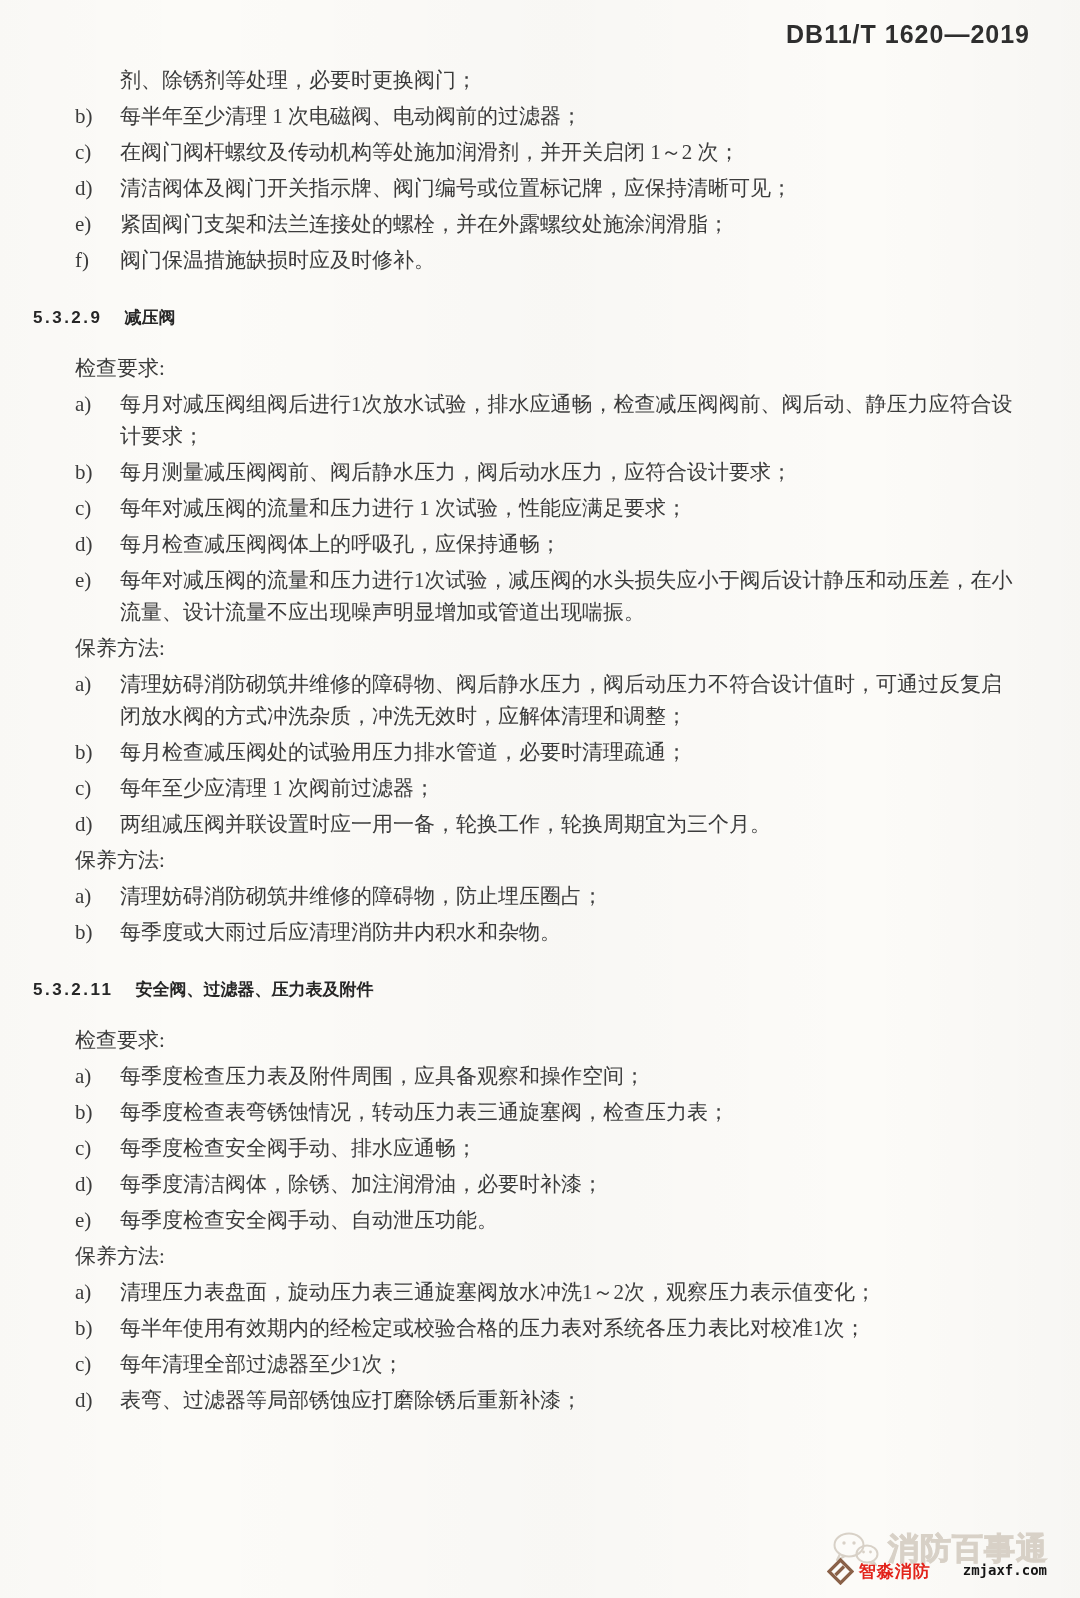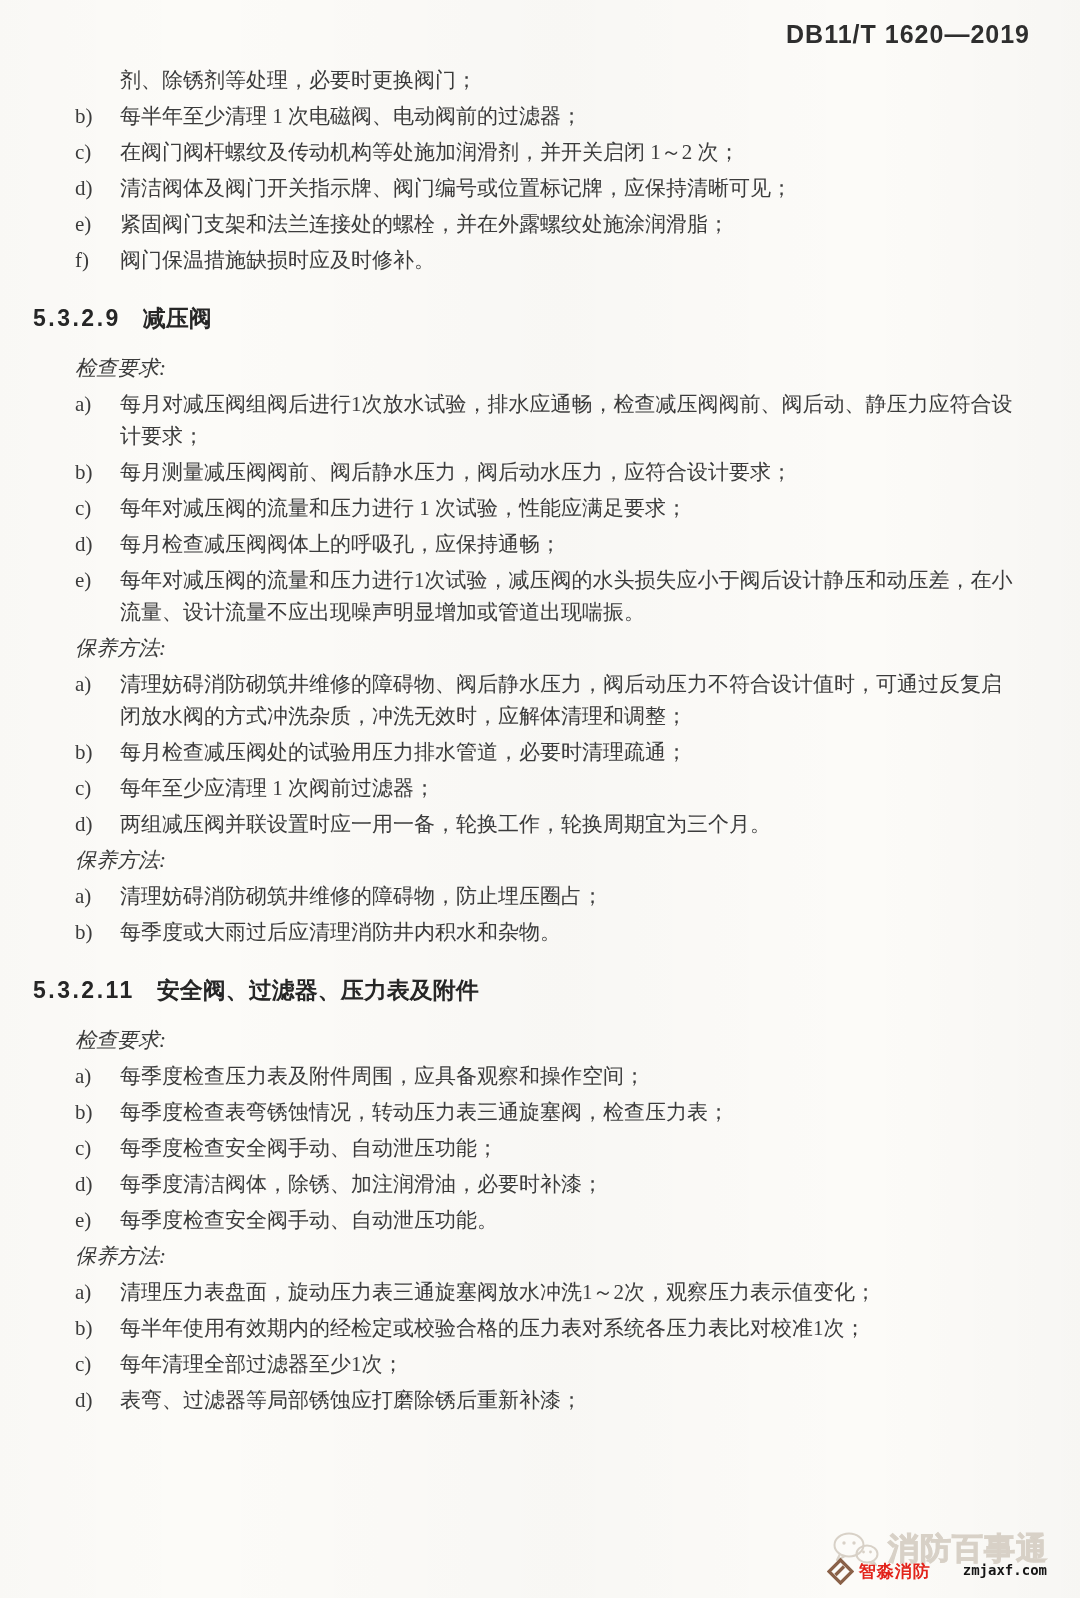--- a/index.html
+++ b/index.html
@@ -17,28 +17,28 @@
     position:absolute;top:20px;right:50px;
     font-family:"Liberation Sans","DejaVu Sans",sans-serif;
     font-size:25px;font-weight:bold;color:#2e2e2e;
     letter-spacing:1px;
   }
   .doc-content{
     position:absolute;top:64px;left:0;right:4px;
     font-size:21px;line-height:32px;
   }
   .b-cont{margin:0 60px 4px 120px;}
-  .b-para{margin:0 60px 4px 75px;font-style:italic;}
+  .b-para{margin:0 60px 4px 75px;}
   .b-item{display:flex;margin:0 40px 4px 75px;}
   .b-item .lbl{width:45px;flex:0 0 45px;}
   .b-item .itx{flex:1;padding-right:22px;}
   .b-heading{
     margin:26px 40px 18px 33px;
     font-family:"Liberation Sans","DejaVu Sans",sans-serif;
-    font-weight:bold;font-size:23px;color:#262626;line-height:32px;
+    font-weight:bold;font-size:17px;color:#262626;line-height:32px;
   }
   .b-heading .num{letter-spacing:2.5px;margin-right:22px;font-weight:bold;}
   .wm-brand{
     position:absolute;top:1528px;right:32px;
     display:flex;align-items:center;gap:8px;
     color:#d3ccc2;
     font-family:"Liberation Sans","DejaVu Sans",sans-serif;
     font-size:31px;font-weight:bold;letter-spacing:1px;
     -webkit-text-stroke:1px #d8d1c7;
   }
@@ -139,21 +139,21 @@
       <div class="b-item">
         <span class="lbl">a)</span>
         <span class="itx">每季度检查压力表及附件周围，应具备观察和操作空间；</span>
       </div>
       <div class="b-item">
         <span class="lbl">b)</span>
         <span class="itx">每季度检查表弯锈蚀情况，转动压力表三通旋塞阀，检查压力表；</span>
       </div>
       <div class="b-item">
         <span class="lbl">c)</span>
-        <span class="itx">每季度检查安全阀手动、自动泄压功能；</span>
+        <span class="itx">每季度检查安全阀手动、排水应通畅；</span>
       </div>
       <div class="b-item">
         <span class="lbl">d)</span>
         <span class="itx">每季度清洁阀体，除锈、加注润滑油，必要时补漆；</span>
       </div>
       <div class="b-item">
         <span class="lbl">e)</span>
         <span class="itx">每季度检查安全阀手动、自动泄压功能。</span>
       </div>
       <div class="b-para">保养方法:</div>

